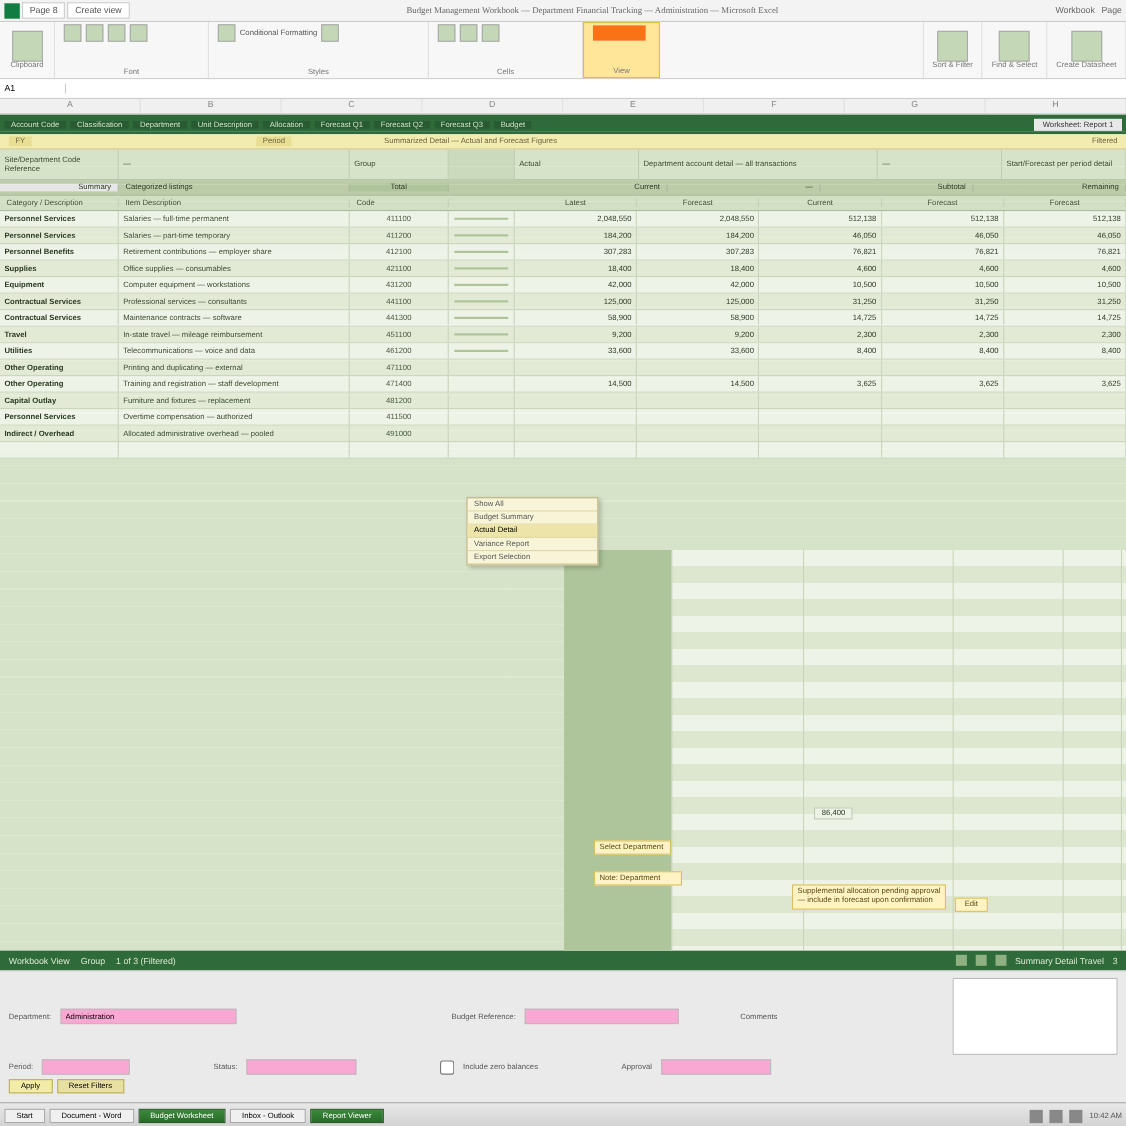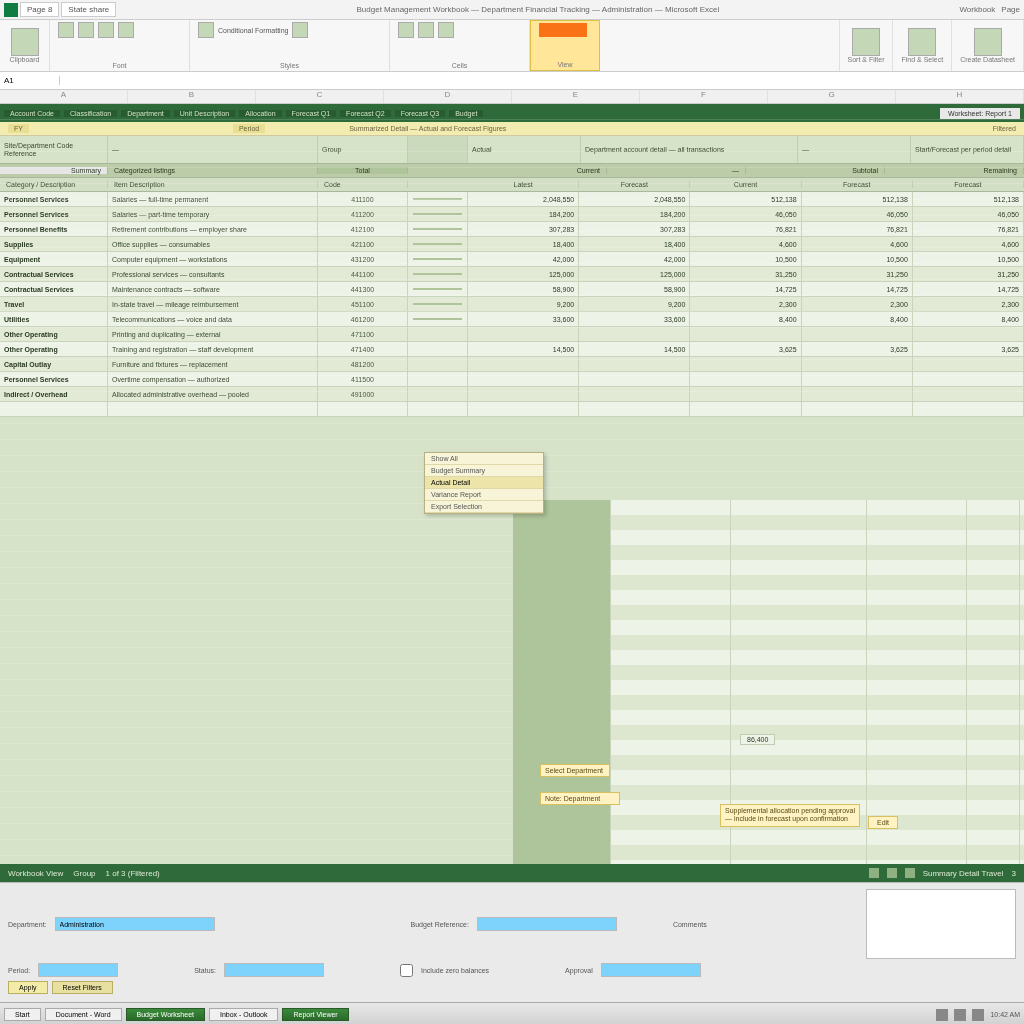--- a/index.html
+++ b/index.html
@@ -2,21 +2,21 @@
 <html><head>
 <meta charset="utf-8">
 <style>
 * { box-sizing: border-box; margin: 0; padding: 0; font-family: "Segoe UI", Tahoma, sans-serif; }
 body { width: 1024px; height: 1024px; background: #e8e8e8; font-size: 9px; overflow: hidden; }
 
 
 .topbar { height: 20px; background: #f3f3f3; border-bottom: 1px solid #ccc; display: flex; align-items: center; padding: 0 4px; gap: 2px; }
 .topbar .qa { width: 14px; height: 14px; background: #107c41; display: inline-block; }
 .topbar .tab { padding: 2px 6px; background: #fff; border: 1px solid #ccc; font-size: 8px; color: #555; }
-.topbar .title { flex: 1; text-align: center; font-size: 8px; color: #666; overflow: hidden; text-overflow: ellipsis; white-space: nowrap; }
+.topbar .title { flex: 1; text-align: center; font-size: 8px; color: #666; overflow: hidden; text-overflow: ellipsis; white-space: nowrap; font-family: Liberation Serif, serif; }
 .topbar .right { display: flex; gap: 6px; font-size: 8px; color: #666; }
 
 
 .ribbon { height: 52px; background: #f7f7f7; border-bottom: 1px solid #ccc; display: flex; align-items: stretch; }
 .ribbon-group { border-right: 1px solid #e0e0e0; padding: 2px 8px; display: flex; flex-direction: column; justify-content: space-between; }
 .ribbon-group.big { flex-direction: column; align-items: center; justify-content: center; min-width: 50px; }
 .ribbon-group .row { display: flex; gap: 4px; align-items: center; }
 .ribbon-group .lbl { font-size: 7px; color: #777; text-align: center; }
 .ribbon-icon { width: 16px; height: 16px; background: #c4d8b8; border: 1px solid #aaa; display: inline-block; }
 .ribbon-icon.lg { width: 28px; height: 28px; }
@@ -97,39 +97,39 @@
 .note { position: absolute; background: #fff3c4; border: 1px solid #d8c060; font-size: 7px; padding: 2px 4px; color: #5a4a10; }
 
 
 .footerbar { height: 18px; background: #2f6b3a; display: flex; align-items: center; padding: 0 8px; color: #dce8d0; font-size: 8px; gap: 10px; }
 .footerbar .right { margin-left: auto; display: flex; gap: 8px; align-items: center; }
 .footerbar .ico { width: 10px; height: 10px; background: #8fb080; }
 
 
 .lower { height: 120px; background: #eaeaea; border-top: 1px solid #bbb; padding: 6px 8px; display: flex; flex-direction: column; gap: 4px; }
 .lower .line { display: flex; gap: 8px; align-items: center; font-size: 7px; color: #555; }
-.lower input[type=text] { height: 14px; background: #7dd3fc; border: 1px solid #bbb; font-size: 7px; padding: 0 4px; }
+.lower input[type=text] { height: 14px; background: #f9a8d4; border: 1px solid #bbb; font-size: 7px; padding: 0 4px; }
 .lower .pane { width: 150px; height: 70px; background: #fff; border: 1px solid #bbb; }
 .lower .btnrow { display: flex; gap: 4px; }
 .lower .btn { padding: 2px 10px; font-size: 7px; border: 1px solid #b8b060; background: #f3eca8; }
 
 
 .taskbar { height: 24px; background: linear-gradient(#e8e8e8,#d0d0d0); border-top: 1px solid #aaa; display: flex; align-items: center; padding: 0 4px; gap: 4px; }
 .taskbar .tb { padding: 2px 10px; font-size: 7px; border: 1px solid #aaa; background: #f0f0f0; }
 .taskbar .tb.active { background: linear-gradient(#3a8a3a,#2a6a2a); color: #fff; border-color: #2a5a2a; }
 .taskbar .tray { margin-left: auto; display: flex; gap: 6px; align-items: center; font-size: 7px; color: #555; }
 .taskbar .tray .ti { width: 12px; height: 12px; background: #888; }
 </style>
 </head>
 <body>
 
 <div class="topbar">
   <span class="qa"></span>
   <span class="tab">Page 8</span>
-  <span class="tab">State share</span>
+  <span class="tab">Create view</span>
   <span class="title">Budget Management Workbook — Department Financial Tracking — Administration — Microsoft Excel</span>
   <span class="right">
     <span>Workbook</span>
     <span>Page</span>
   </span>
 </div>
 
 <div class="ribbon">
   <div class="ribbon-group big">
     <span class="ribbon-icon lg"></span>

